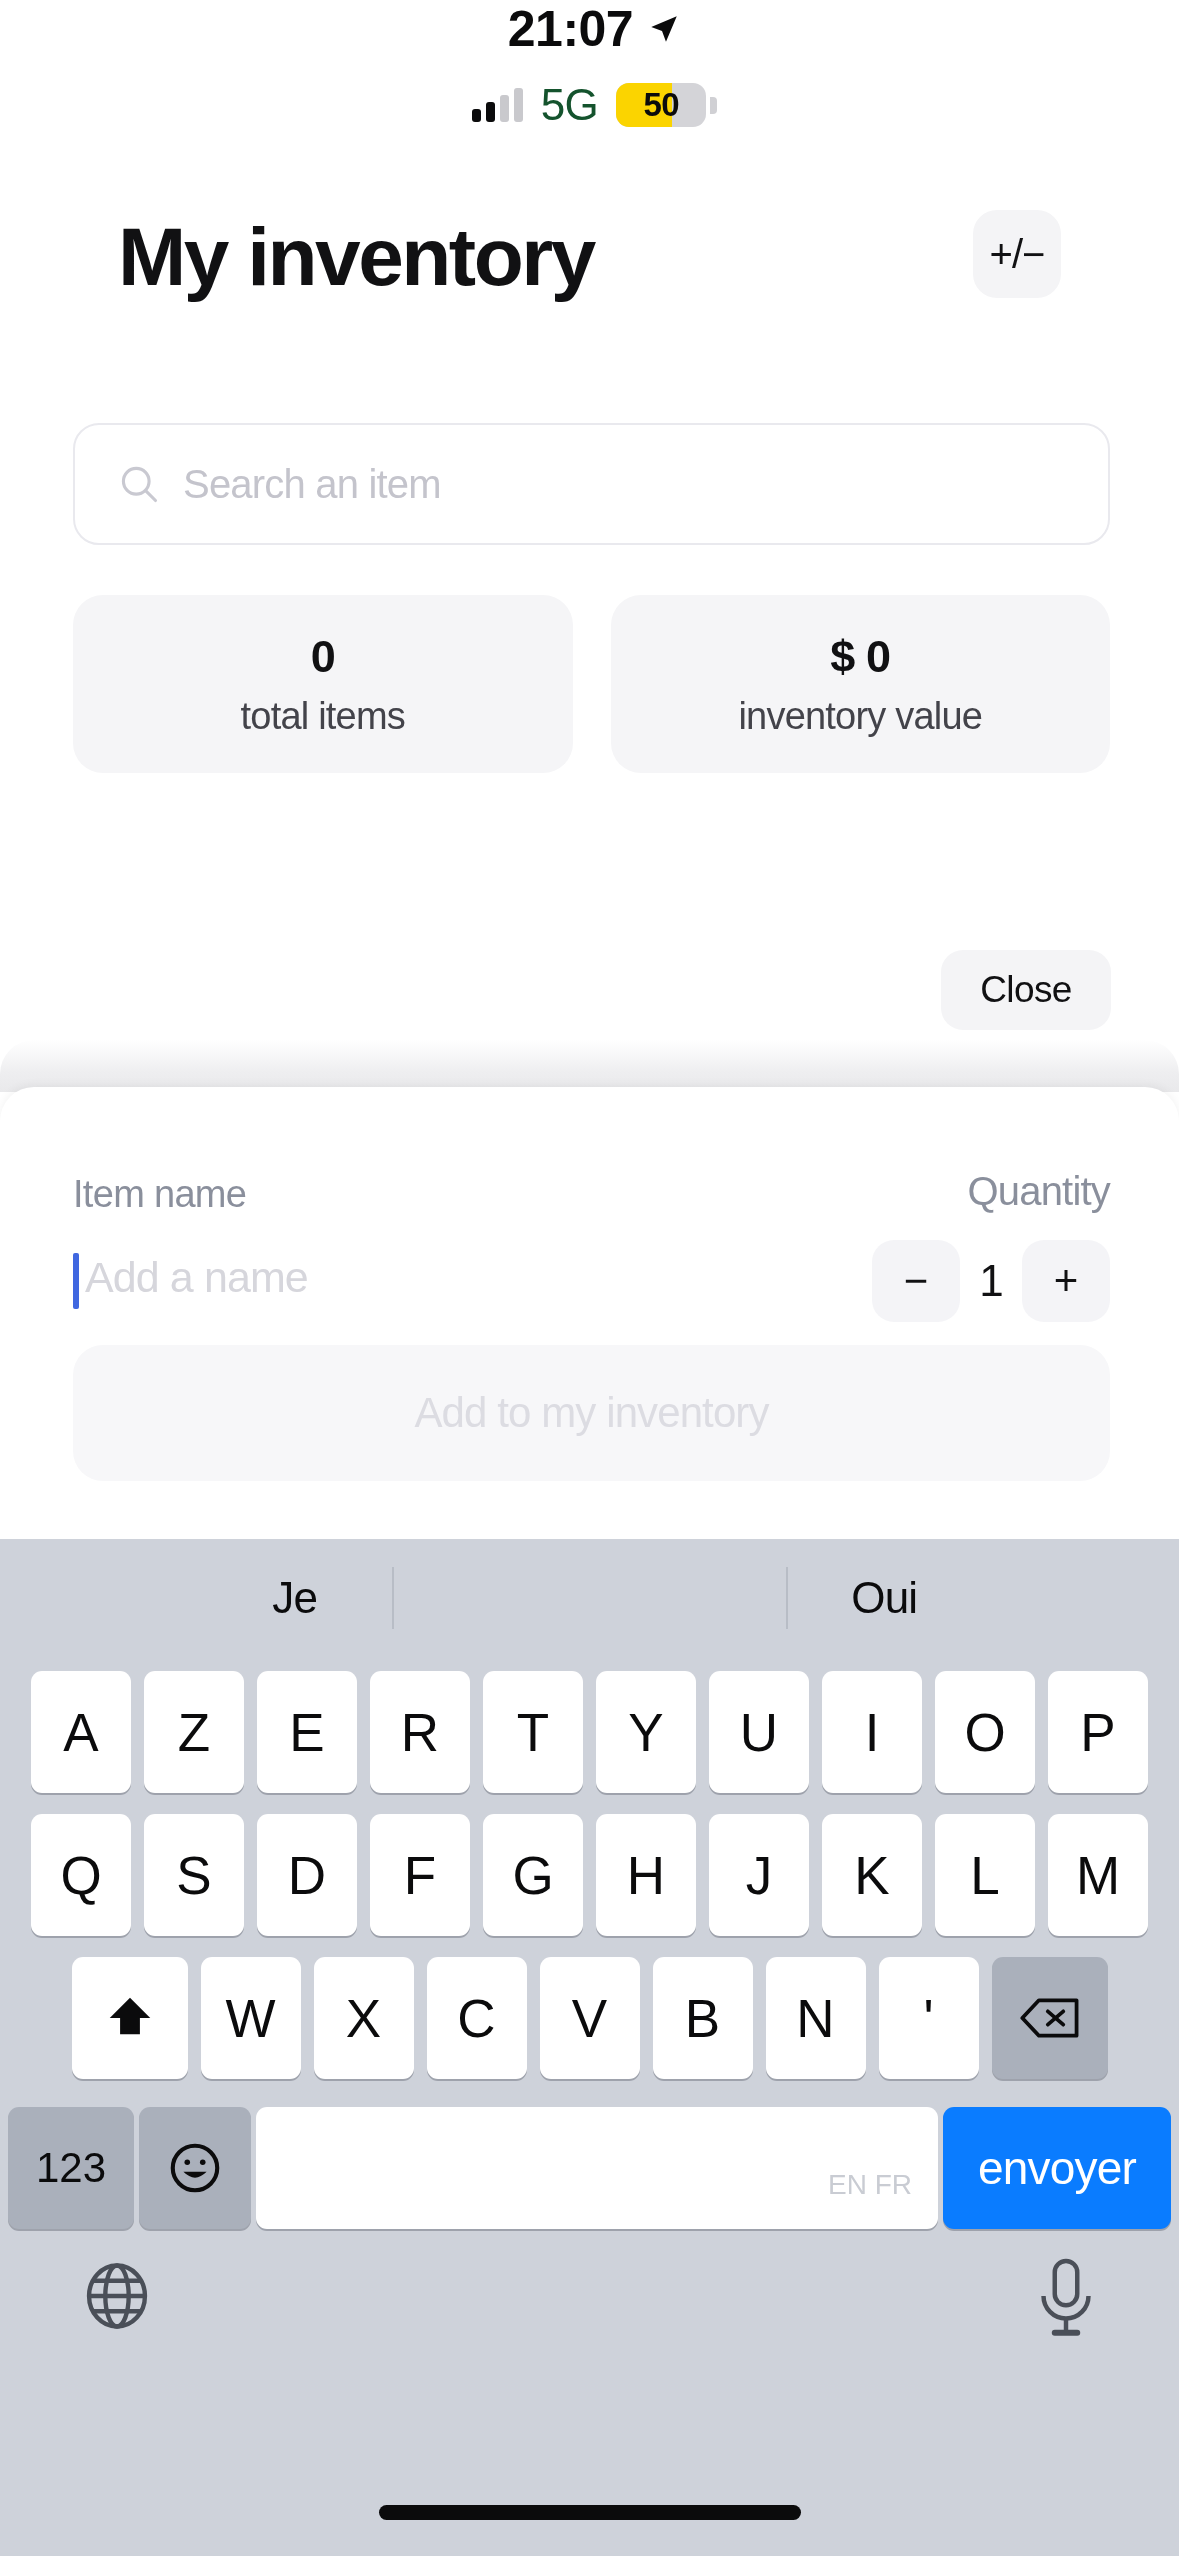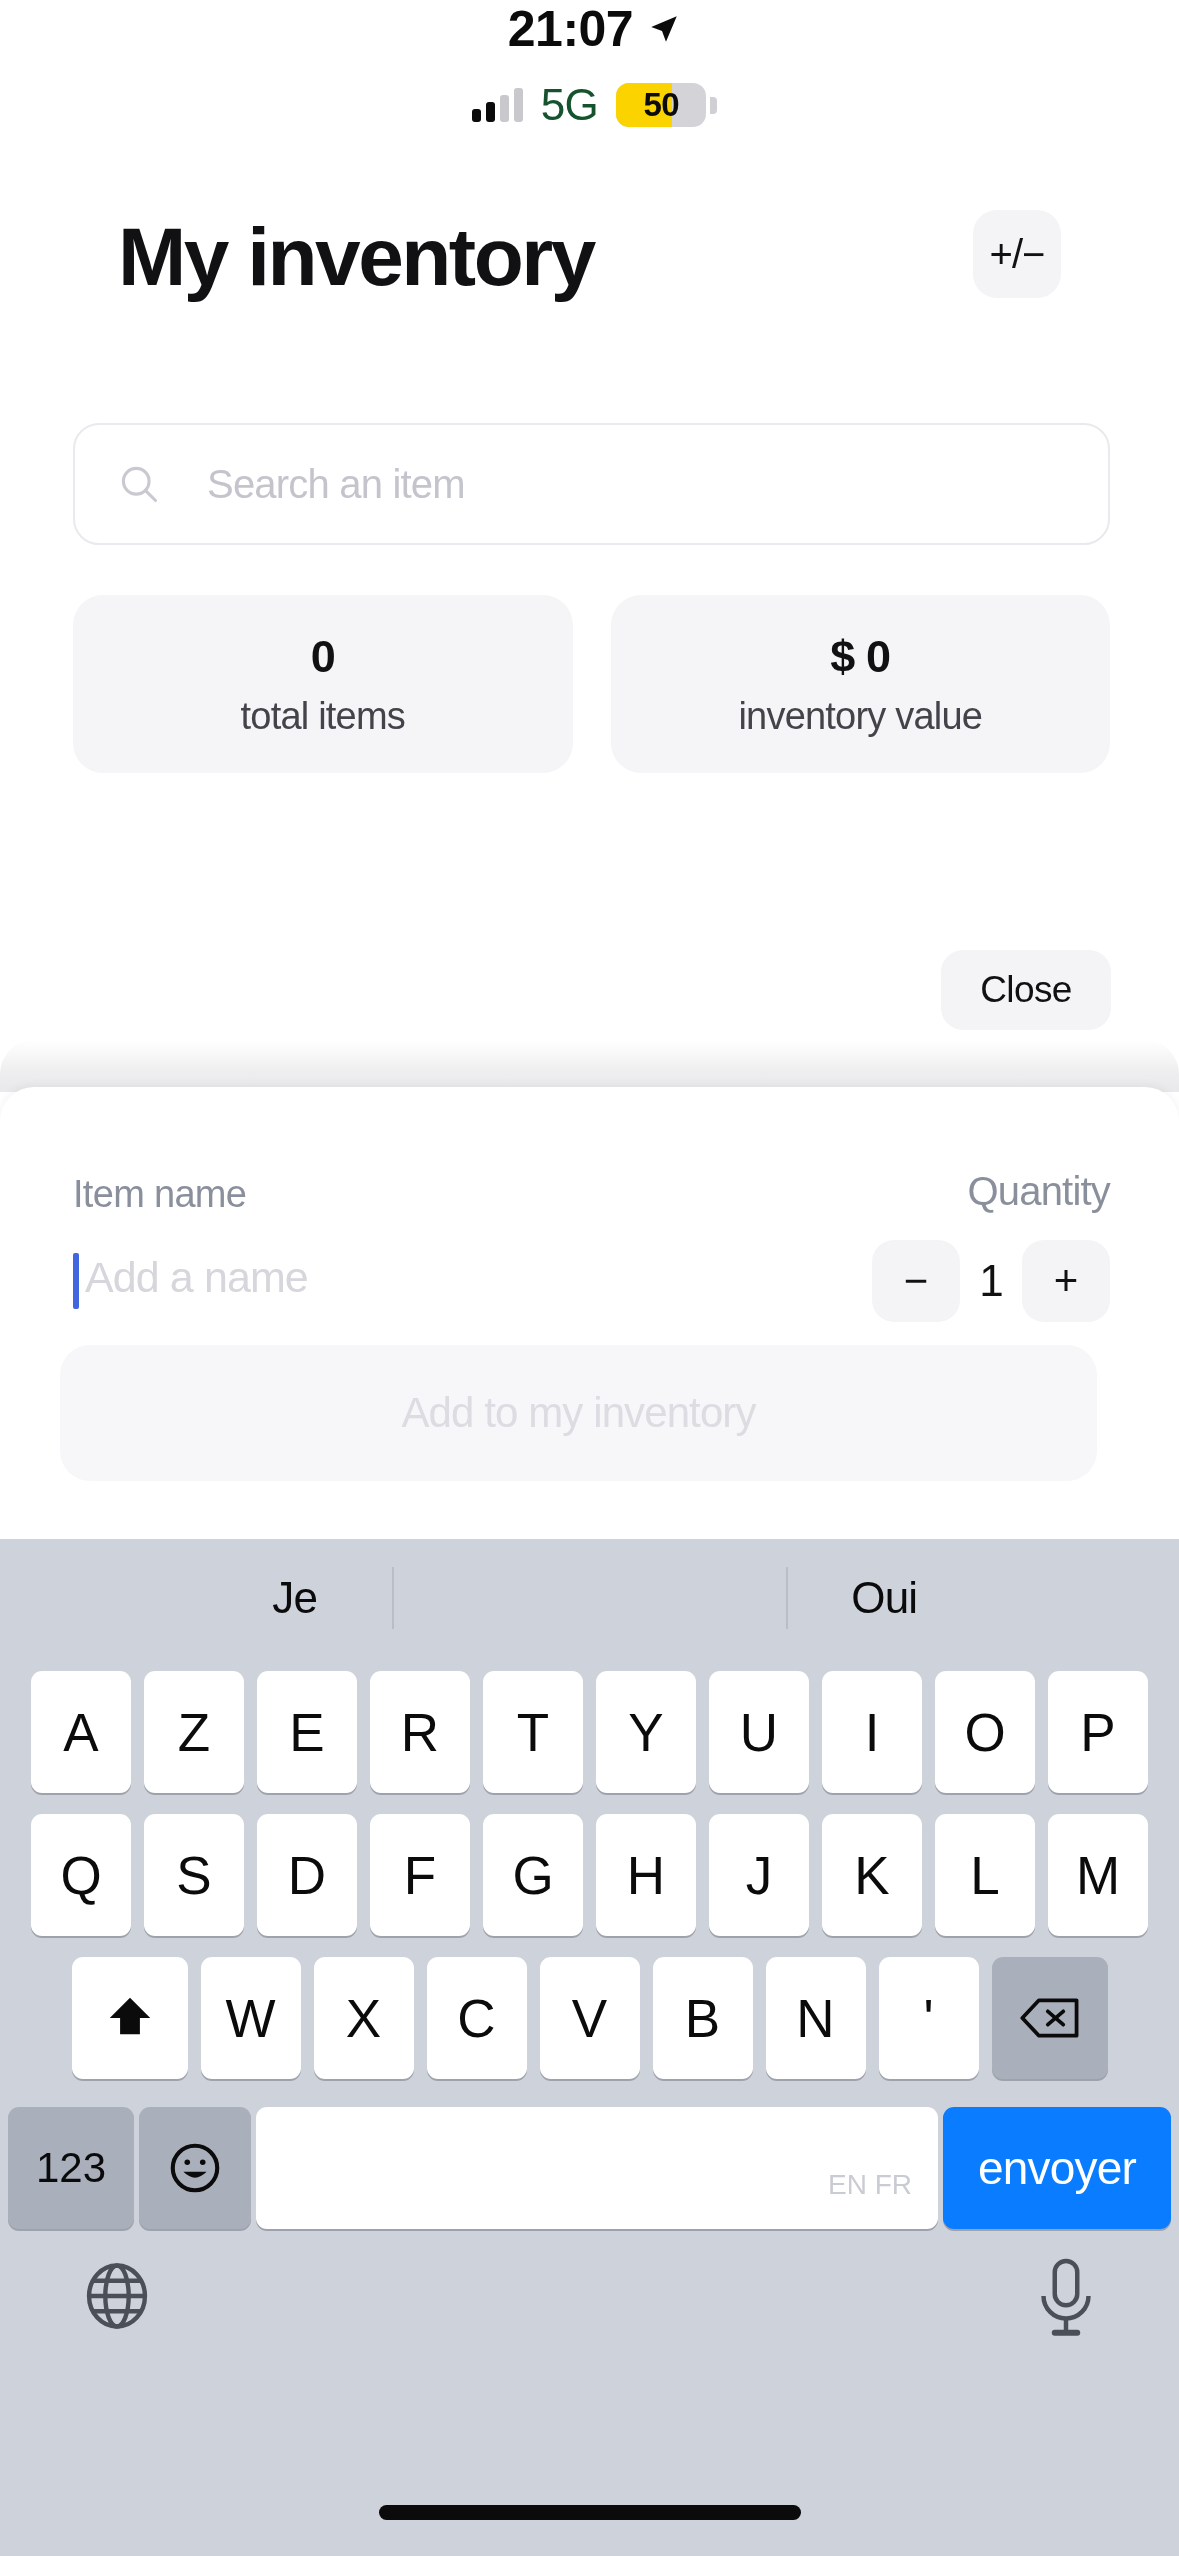--- a/index.html
+++ b/index.html
@@ -57,21 +57,21 @@
   .pm-btn{
     width:88px; height:88px; border-radius:24px; background:#f4f4f6;
     border:none; display:flex; align-items:center; justify-content:center;
     font-size:40px; font-weight:400; color:#111113; letter-spacing:-1px;
   }
 
   
   .search-wrap{
     position:absolute; top:423px; left:73px; width:1037px; height:122px;
     border:2px solid #e9e9ee; border-radius:26px; background:#fff;
-    display:flex; align-items:center; gap:46px; padding:0 42px;
+    display:flex; align-items:center; gap:22px; padding:0 42px;
   }
   .search-ph{ font-size:40px; color:#c4c4cc; letter-spacing:-0.8px; }
 
   
   .stats{
     position:absolute; top:595px; left:73px; width:1037px;
     display:flex; gap:38px;
   }
   .stat-card{
     flex:1; height:178px; border-radius:30px; background:#f5f5f7;
@@ -116,21 +116,21 @@
   .stepper{ margin-top:26px; display:flex; align-items:center; gap:0; }
   .step-btn{
     width:88px; height:82px; border-radius:22px; background:#f4f4f7; border:none;
     display:flex; align-items:center; justify-content:center;
     font-size:42px; color:#111113; font-weight:400;
   }
   .qty-value{
     width:62px; text-align:center; font-size:44px; color:#111113; letter-spacing:-1px;
   }
   .add-btn{
-    position:absolute; top:258px; left:60px; width:1037px; height:136px;
+    position:absolute; top:258px; left:73px; width:1037px; height:136px;
     border-radius:30px; background:#f7f7f9; border:none;
     font-size:42px; color:#dcdce2; letter-spacing:-0.9px;
     display:flex; align-items:center; justify-content:center;
   }
 
   
   .keyboard{
     position:absolute; top:1539px; left:0; width:1179px; height:1017px;
     background:#ced2da;
   }

